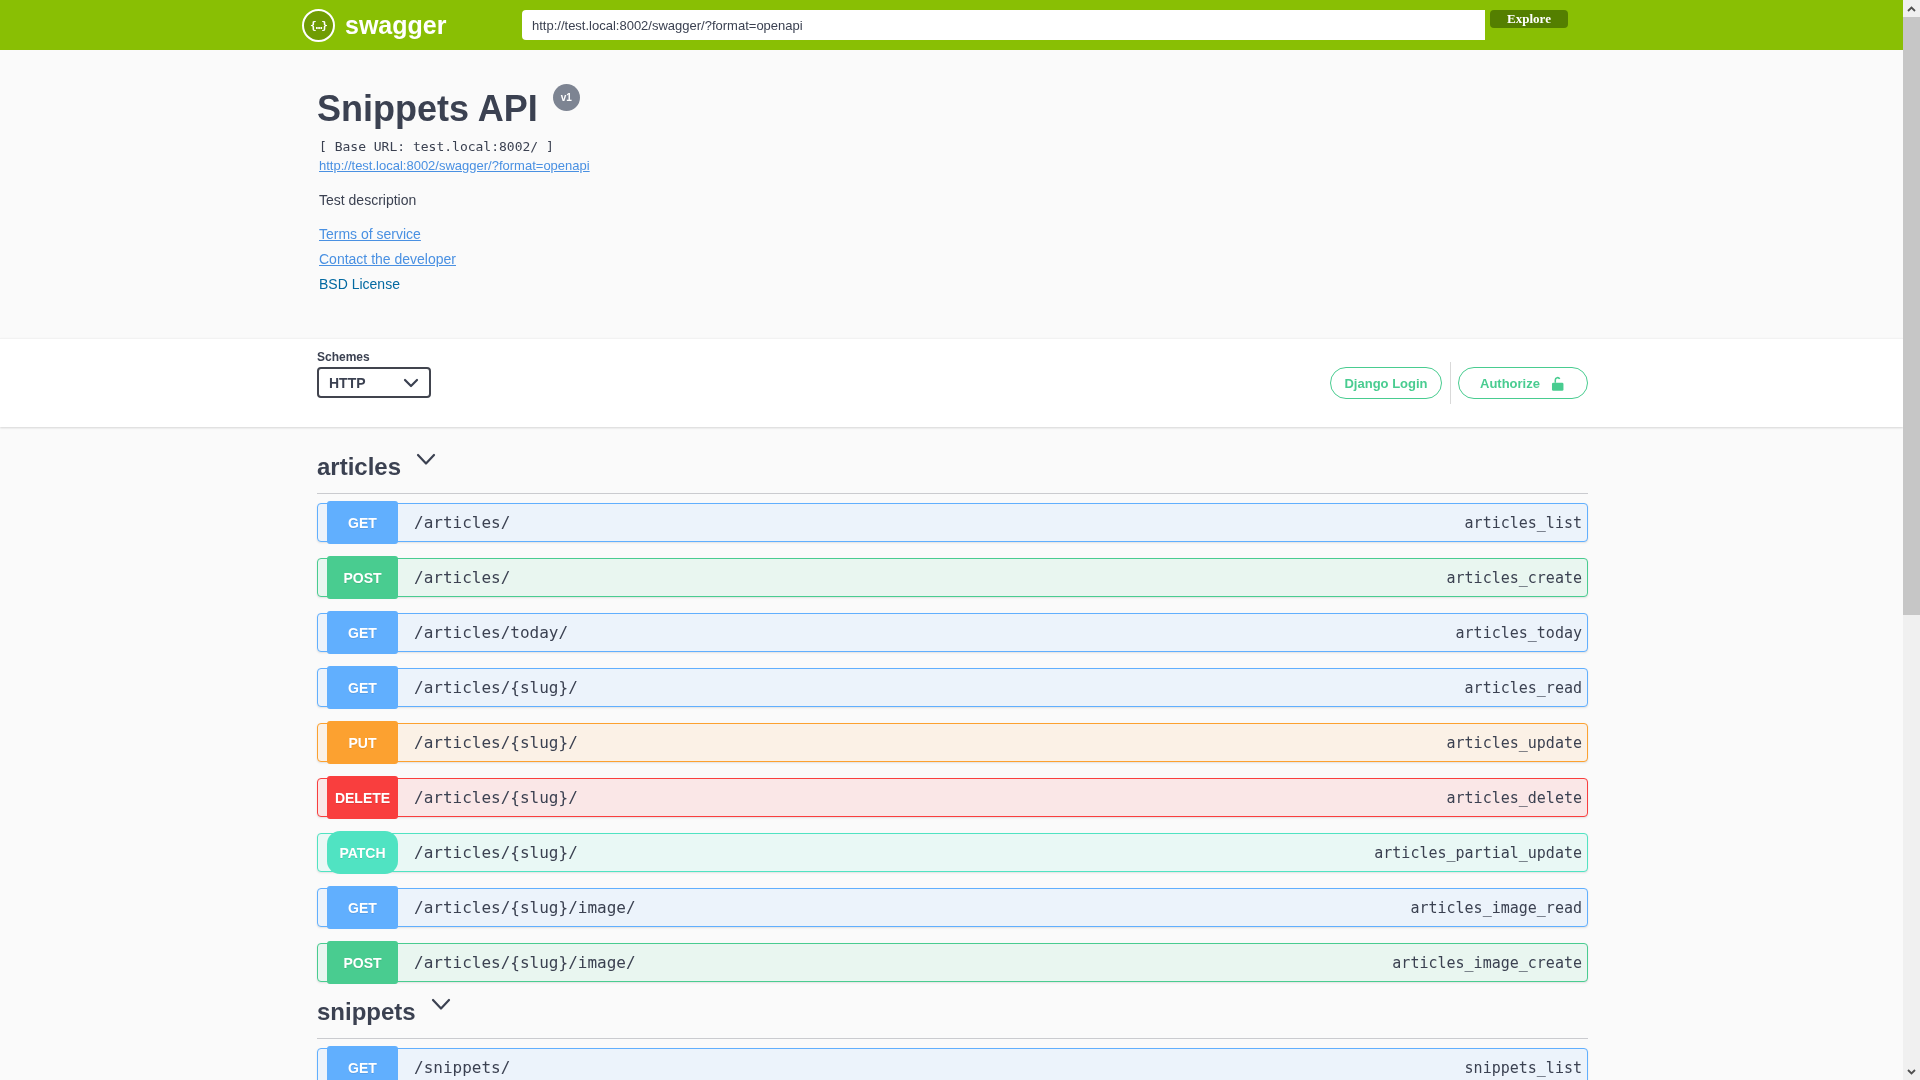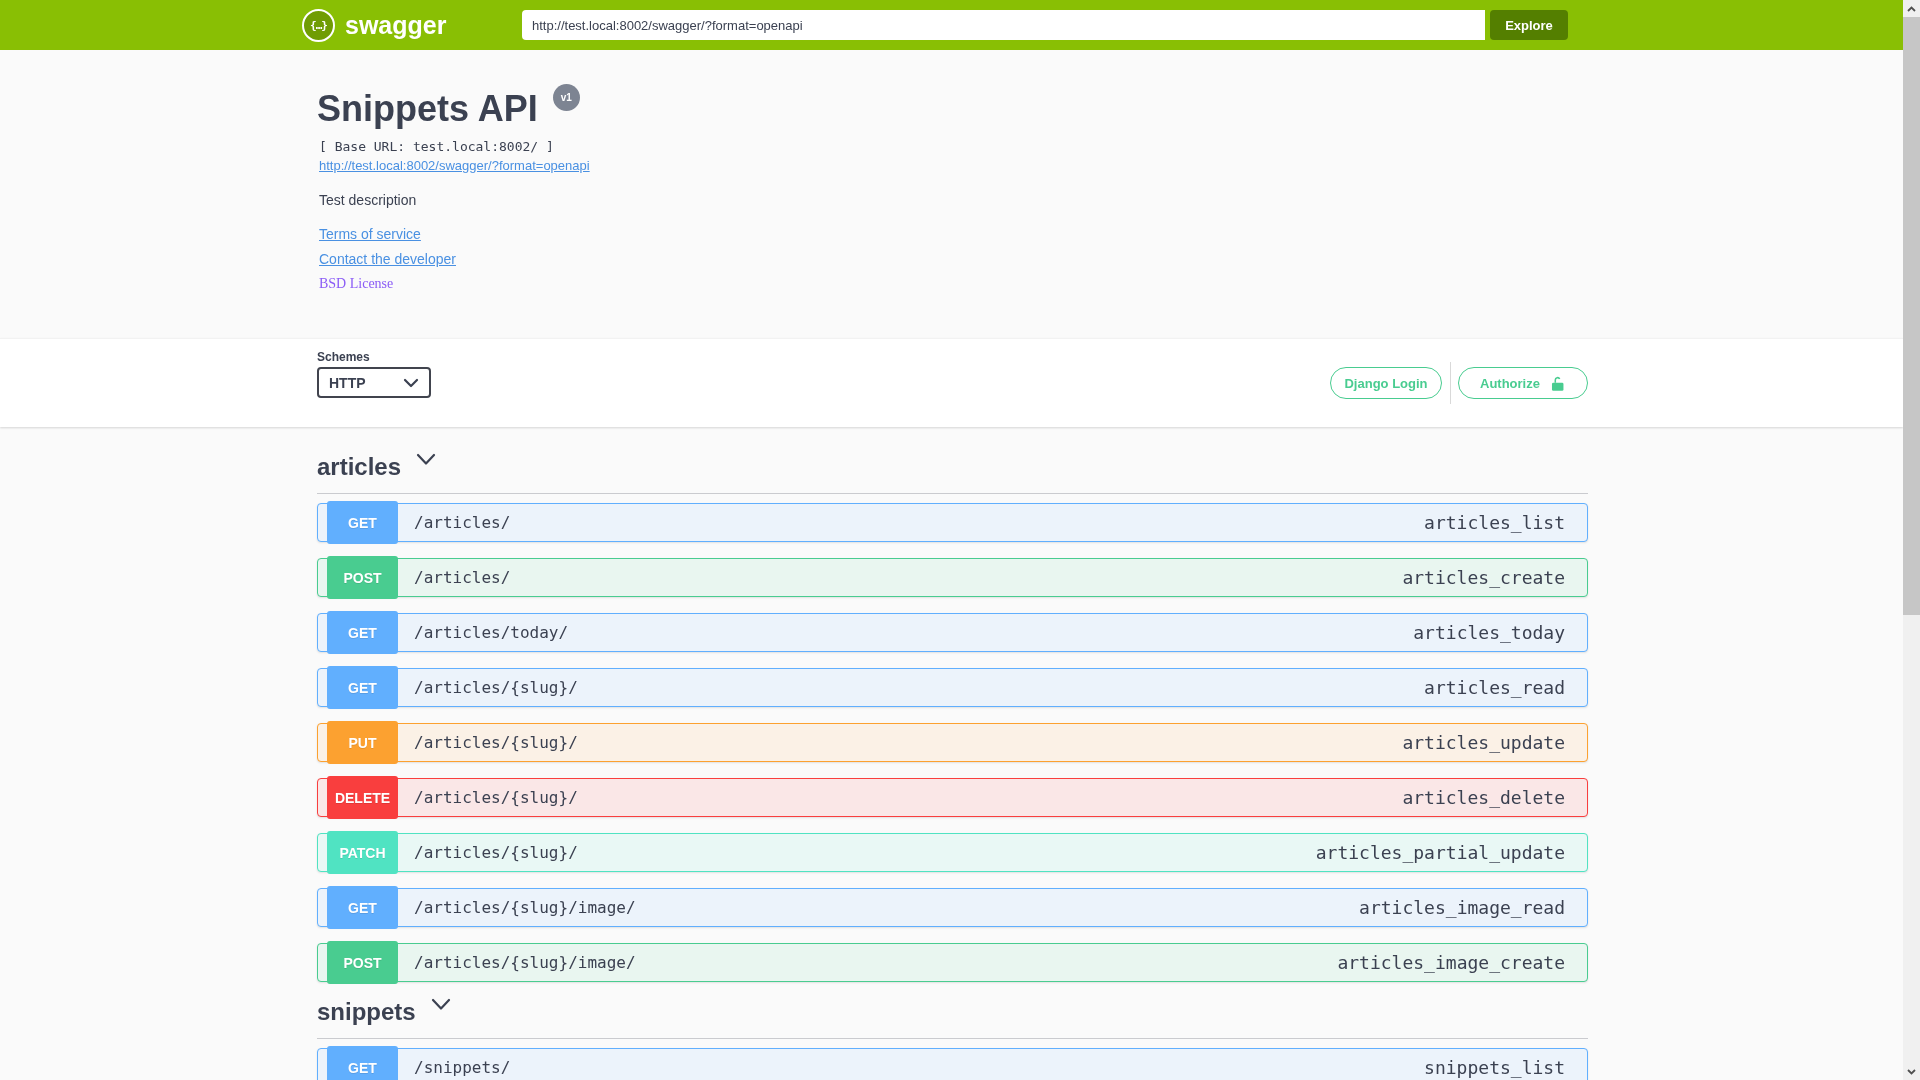--- a/index.html
+++ b/index.html
@@ -9,36 +9,36 @@
   
   .topbar { position:absolute; left:0; top:0; width:1903px; height:50px; background:#89bf04; }
   .logo-wrap { position:absolute; left:302px; top:0; height:50px; display:flex; align-items:center; gap:10px; }
   .logo-circle { width:33px; height:33px; border:2px solid #fff; border-radius:50%;
                  background:rgba(0,0,0,.18); color:#fff; display:flex; align-items:center; justify-content:center;
                  font-family:"DejaVu Sans Mono", monospace; font-size:11px; font-weight:bold; letter-spacing:-1px; }
   .logo-text { color:#fff; font-size:25px; font-weight:bold; }
   .url-input { position:absolute; left:522px; top:10px; width:963px; height:30px; border:none; border-radius:4px 0 0 4px;
                background:#fff; padding:0 10px; font-size:13px; color:#3b4151; outline:none;
                font-family:"Liberation Sans", sans-serif; }
-  .explore-btn { position:absolute; left:1490px; top:10px; width:78px; height:30px; background:#547f00; color:#fff;
+  .explore-btn { position:absolute; left:1490px; top:10px; width:78px; height:18px; background:#547f00; color:#fff;
                  border:none; border-radius:4px; font-size:13px; font-weight:bold; cursor:pointer;
-                 font-family:Liberation Sans, sans-serif; }
+                 font-family:Liberation Serif, serif; }
 
   
   .info { position:absolute; left:317px; top:50px; width:1280px; }
   .api-title { position:absolute; left:0; top:38px; font-size:36px; font-weight:bold; color:#3b4151; white-space:nowrap; }
   .version-badge { display:inline-block; position:relative; top:-14px; margin-left:15px; width:27px; height:27px;
                    background:#7d8492; border-radius:50%; color:#fff; font-size:10px; font-weight:bold;
                    text-align:center; line-height:27px; vertical-align:middle; }
   .base-url { position:absolute; left:2px; top:89px; font-family:"DejaVu Sans Mono", monospace; font-size:13px; color:#3b4151; }
   .spec-link { position:absolute; left:2px; top:108px; font-size:13px; color:#4990e2; text-decoration:underline; }
   .description { position:absolute; left:2px; top:142px; font-size:14px; color:#3b4151; }
   .terms-link { position:absolute; left:2px; top:176px; font-size:14px; color:#4990e2; text-decoration:underline; }
   .contact-link { position:absolute; left:2px; top:201px; font-size:14px; color:#4990e2; text-decoration:underline; }
-  .license-text { position:absolute; left:2px; top:226px; font-size:14px; color:#8b5cf6;font-family:Liberation Serif, serif; }
+  .license-text { position:absolute; left:2px; top:226px; font-size:14px; color:#0369a1; }
 
   
   .scheme-band { position:absolute; left:0; top:338px; width:1903px; height:89px; background:#fff;
                  border-top:1px solid rgba(0,0,0,.05); box-shadow:0 1px 2px 0 rgba(0,0,0,.15); }
   .schemes-label { position:absolute; left:317px; top:11px; font-size:12px; font-weight:bold; color:#3b4151; }
   .schemes-select { position:absolute; left:317px; top:28px; width:114px; height:31px; background:#fff;
                     border:2px solid #41444e; border-radius:4px; display:flex; align-items:center;
                     padding:0 10px; cursor:pointer; }
   .schemes-select .sel-value { font-size:14px; font-weight:bold; color:#3b4151; }
   .schemes-select .sel-chevron { margin-left:auto; display:flex; }
@@ -56,21 +56,21 @@
   .tag-header { display:flex; gap:15px; height:30px; cursor:pointer; }
   .tag-title { font-size:24px; font-weight:bold; color:#3b4151; }
   .tag-divider { height:1px; background:rgba(59,65,81,.25); margin-top:10px; }
   .op-list { margin-top:9px; }
   .op-row { height:39px; margin-bottom:16px; border:1px solid; border-radius:4px;
             display:flex; align-items:center; box-shadow:0 1px 2px rgba(0,0,0,.1); cursor:pointer; }
   .op-method { width:71px; height:43px; margin-left:9px; border-radius:3px; color:#fff;
                font-size:14px; font-weight:bold; display:flex; align-items:center; justify-content:center;
                text-shadow:0 1px 0 rgba(0,0,0,.1); }
   .op-path { margin-left:16px; font-family:"DejaVu Sans Mono", monospace; font-size:16px; color:#3b4151; }
-  .op-id { margin-left:auto; margin-right:22px; font-family:"DejaVu Sans Mono", monospace; font-size:18px; color:#3b4151; }
+  .op-id { margin-left:auto; margin-right:5px; font-family:"DejaVu Sans Mono", monospace; font-size:15px; color:#3b4151; }
 
   
   .scrollbar { position:absolute; right:0; top:0; width:17px; height:1080px; background:#f0f0f0; }
   .scroll-btn { position:absolute; left:0; width:17px; height:17px; display:flex; align-items:center; justify-content:center; cursor:pointer; }
   .scroll-btn.up { top:0; } .scroll-btn.down { bottom:0; }
   .scroll-thumb { position:absolute; left:0; top:17px; width:17px; height:598px; background:#c6c6c6; cursor:pointer; }
 </style>
 </head>
 <body>
 
@@ -158,21 +158,21 @@
     <span class="op-id">articles_update</span>
   </div>
 
   <div class="op-row" style="border-color: rgb(249, 62, 62); background: rgb(250, 231, 231); align-items: center;">
     <span class="op-method" style="background: rgb(249, 62, 62);">DELETE</span>
     <span class="op-path">/articles/{slug}/</span>
     <span class="op-id">articles_delete</span>
   </div>
 
   <div class="op-row" style="border-color: rgb(80, 227, 194); background: rgb(233, 248, 245);">
-    <span class="op-method" style="background: rgb(80, 227, 194);">PATCH</span>
+    <span class="op-method" style="background: rgb(80, 227, 194); border-radius: 13px;">PATCH</span>
     <span class="op-path">/articles/{slug}/</span>
     <span class="op-id">articles_partial_update</span>
   </div>
 
   <div class="op-row" style="border-color: rgb(97, 175, 254); background: rgb(236, 243, 251);">
     <span class="op-method" style="background: rgb(97, 175, 254);">GET</span>
     <span class="op-path">/articles/{slug}/image/</span>
     <span class="op-id">articles_image_read</span>
   </div>
 

